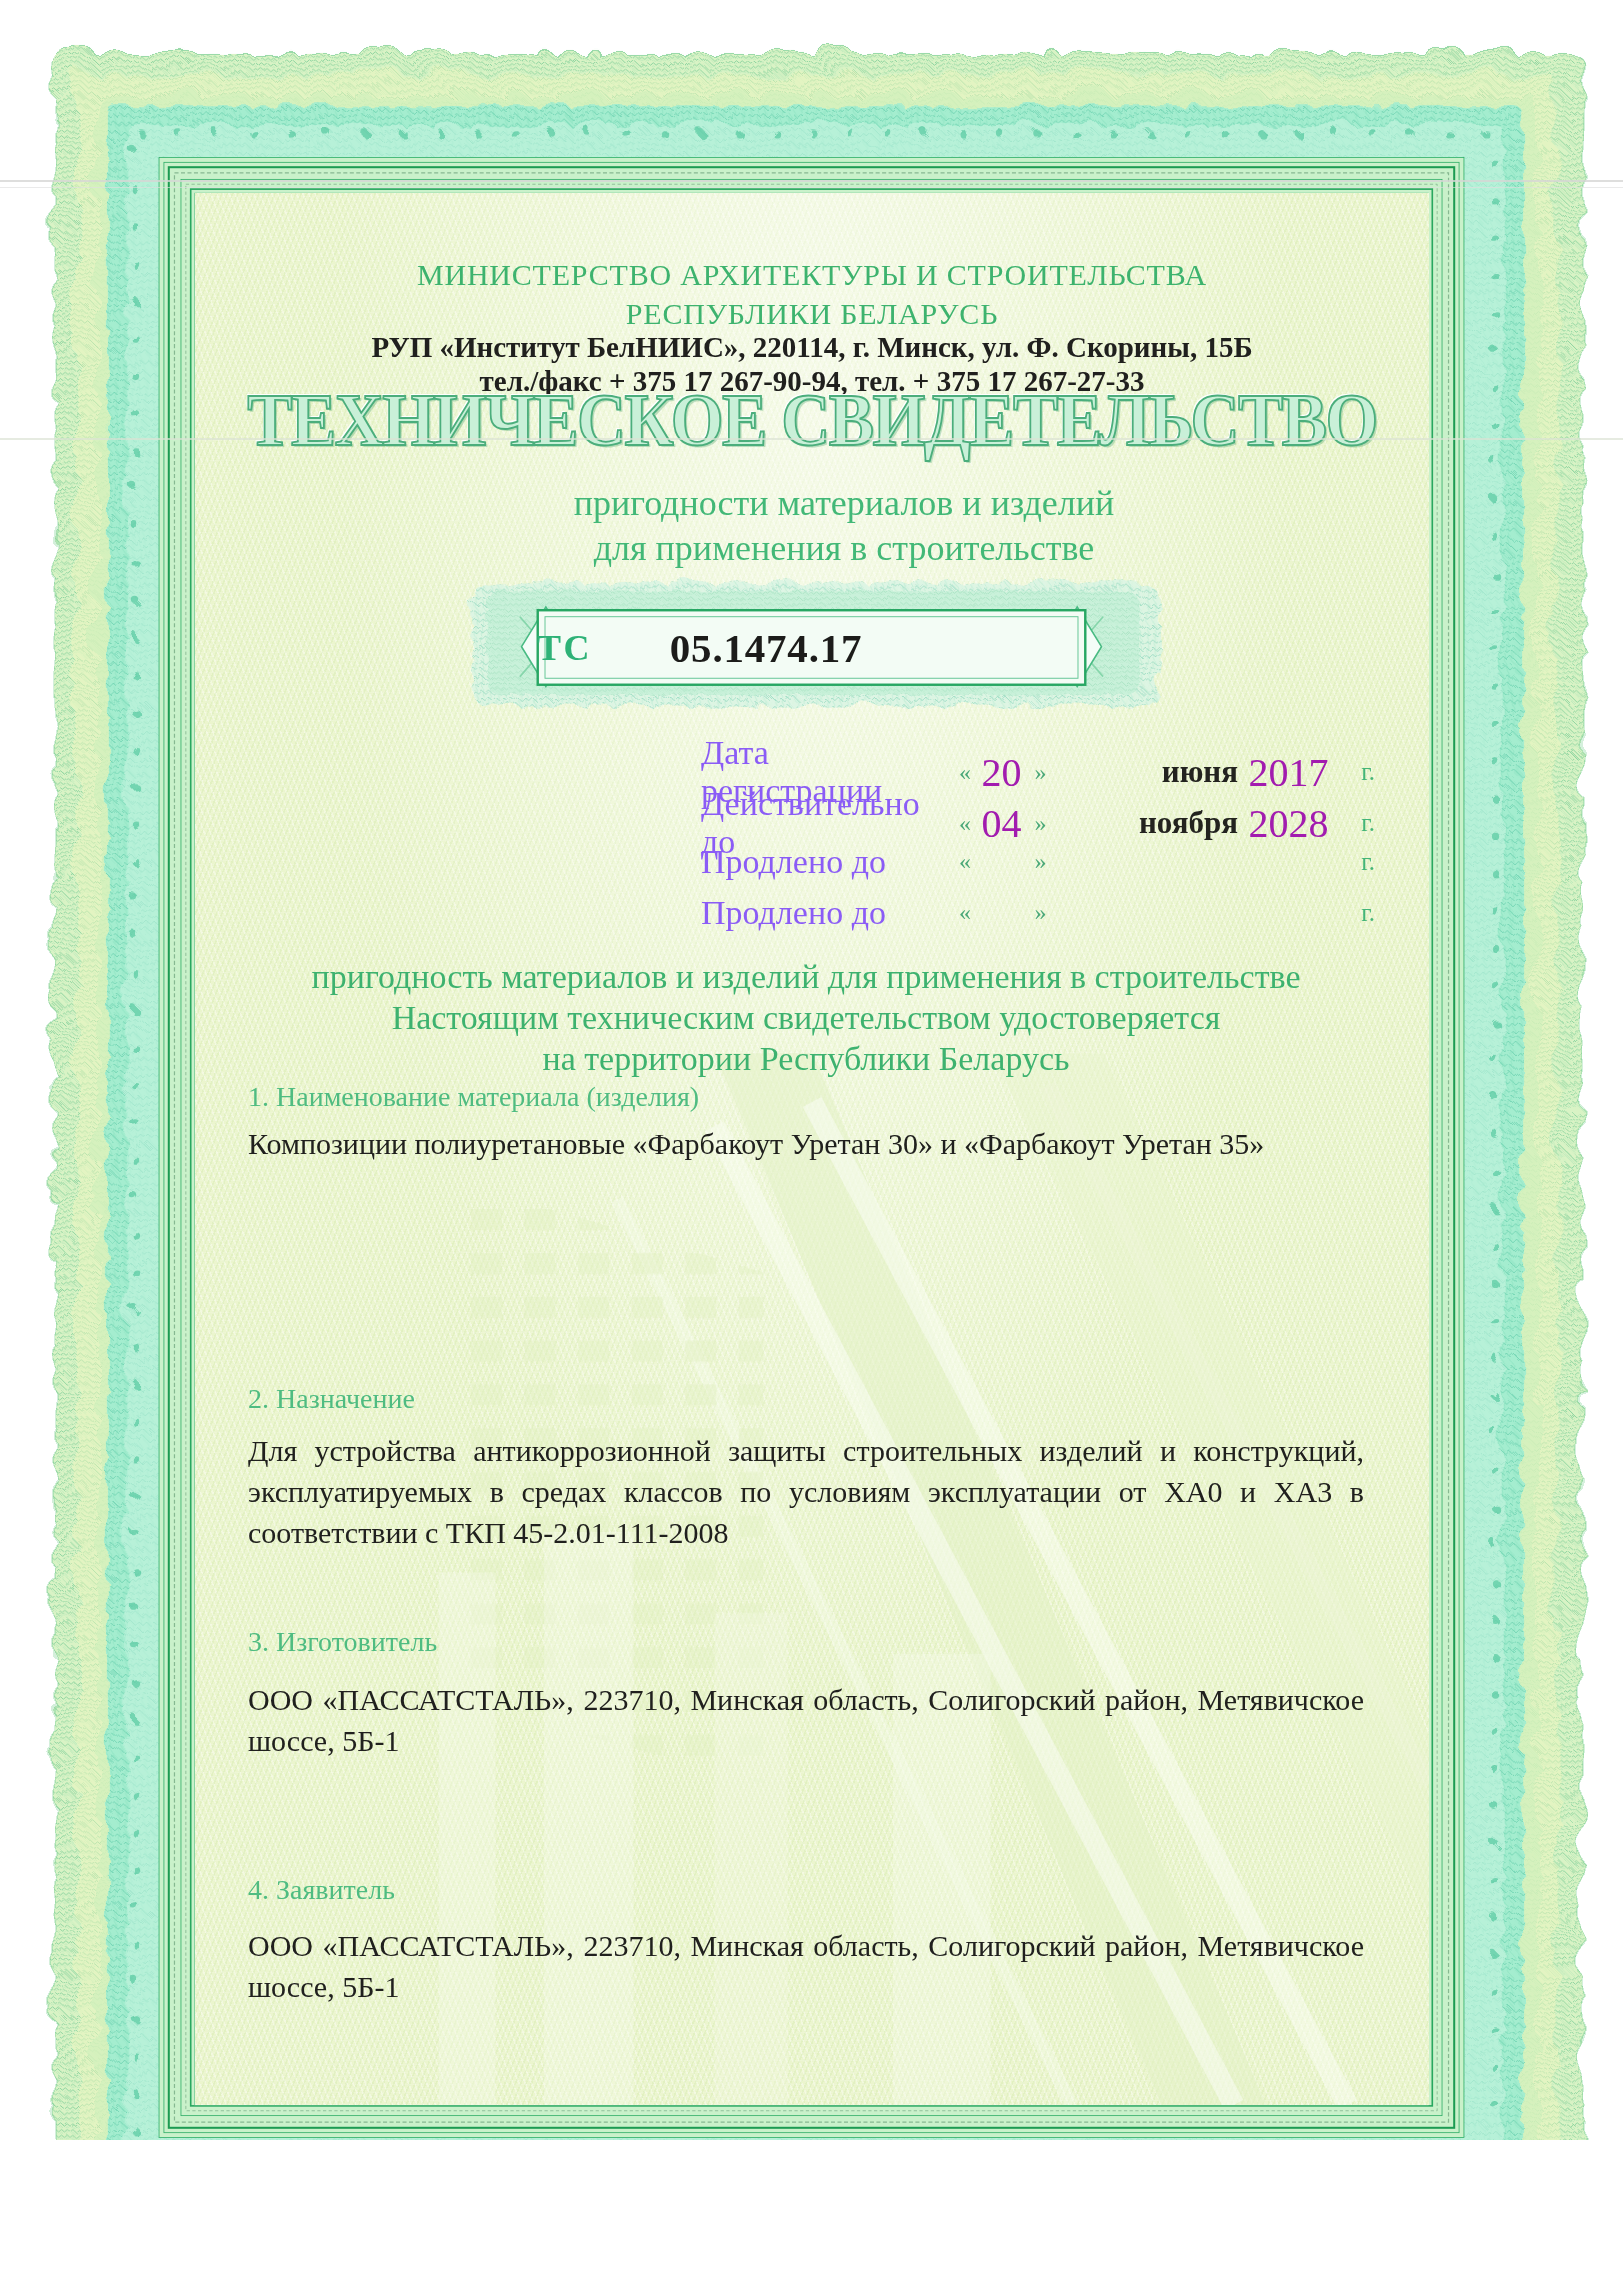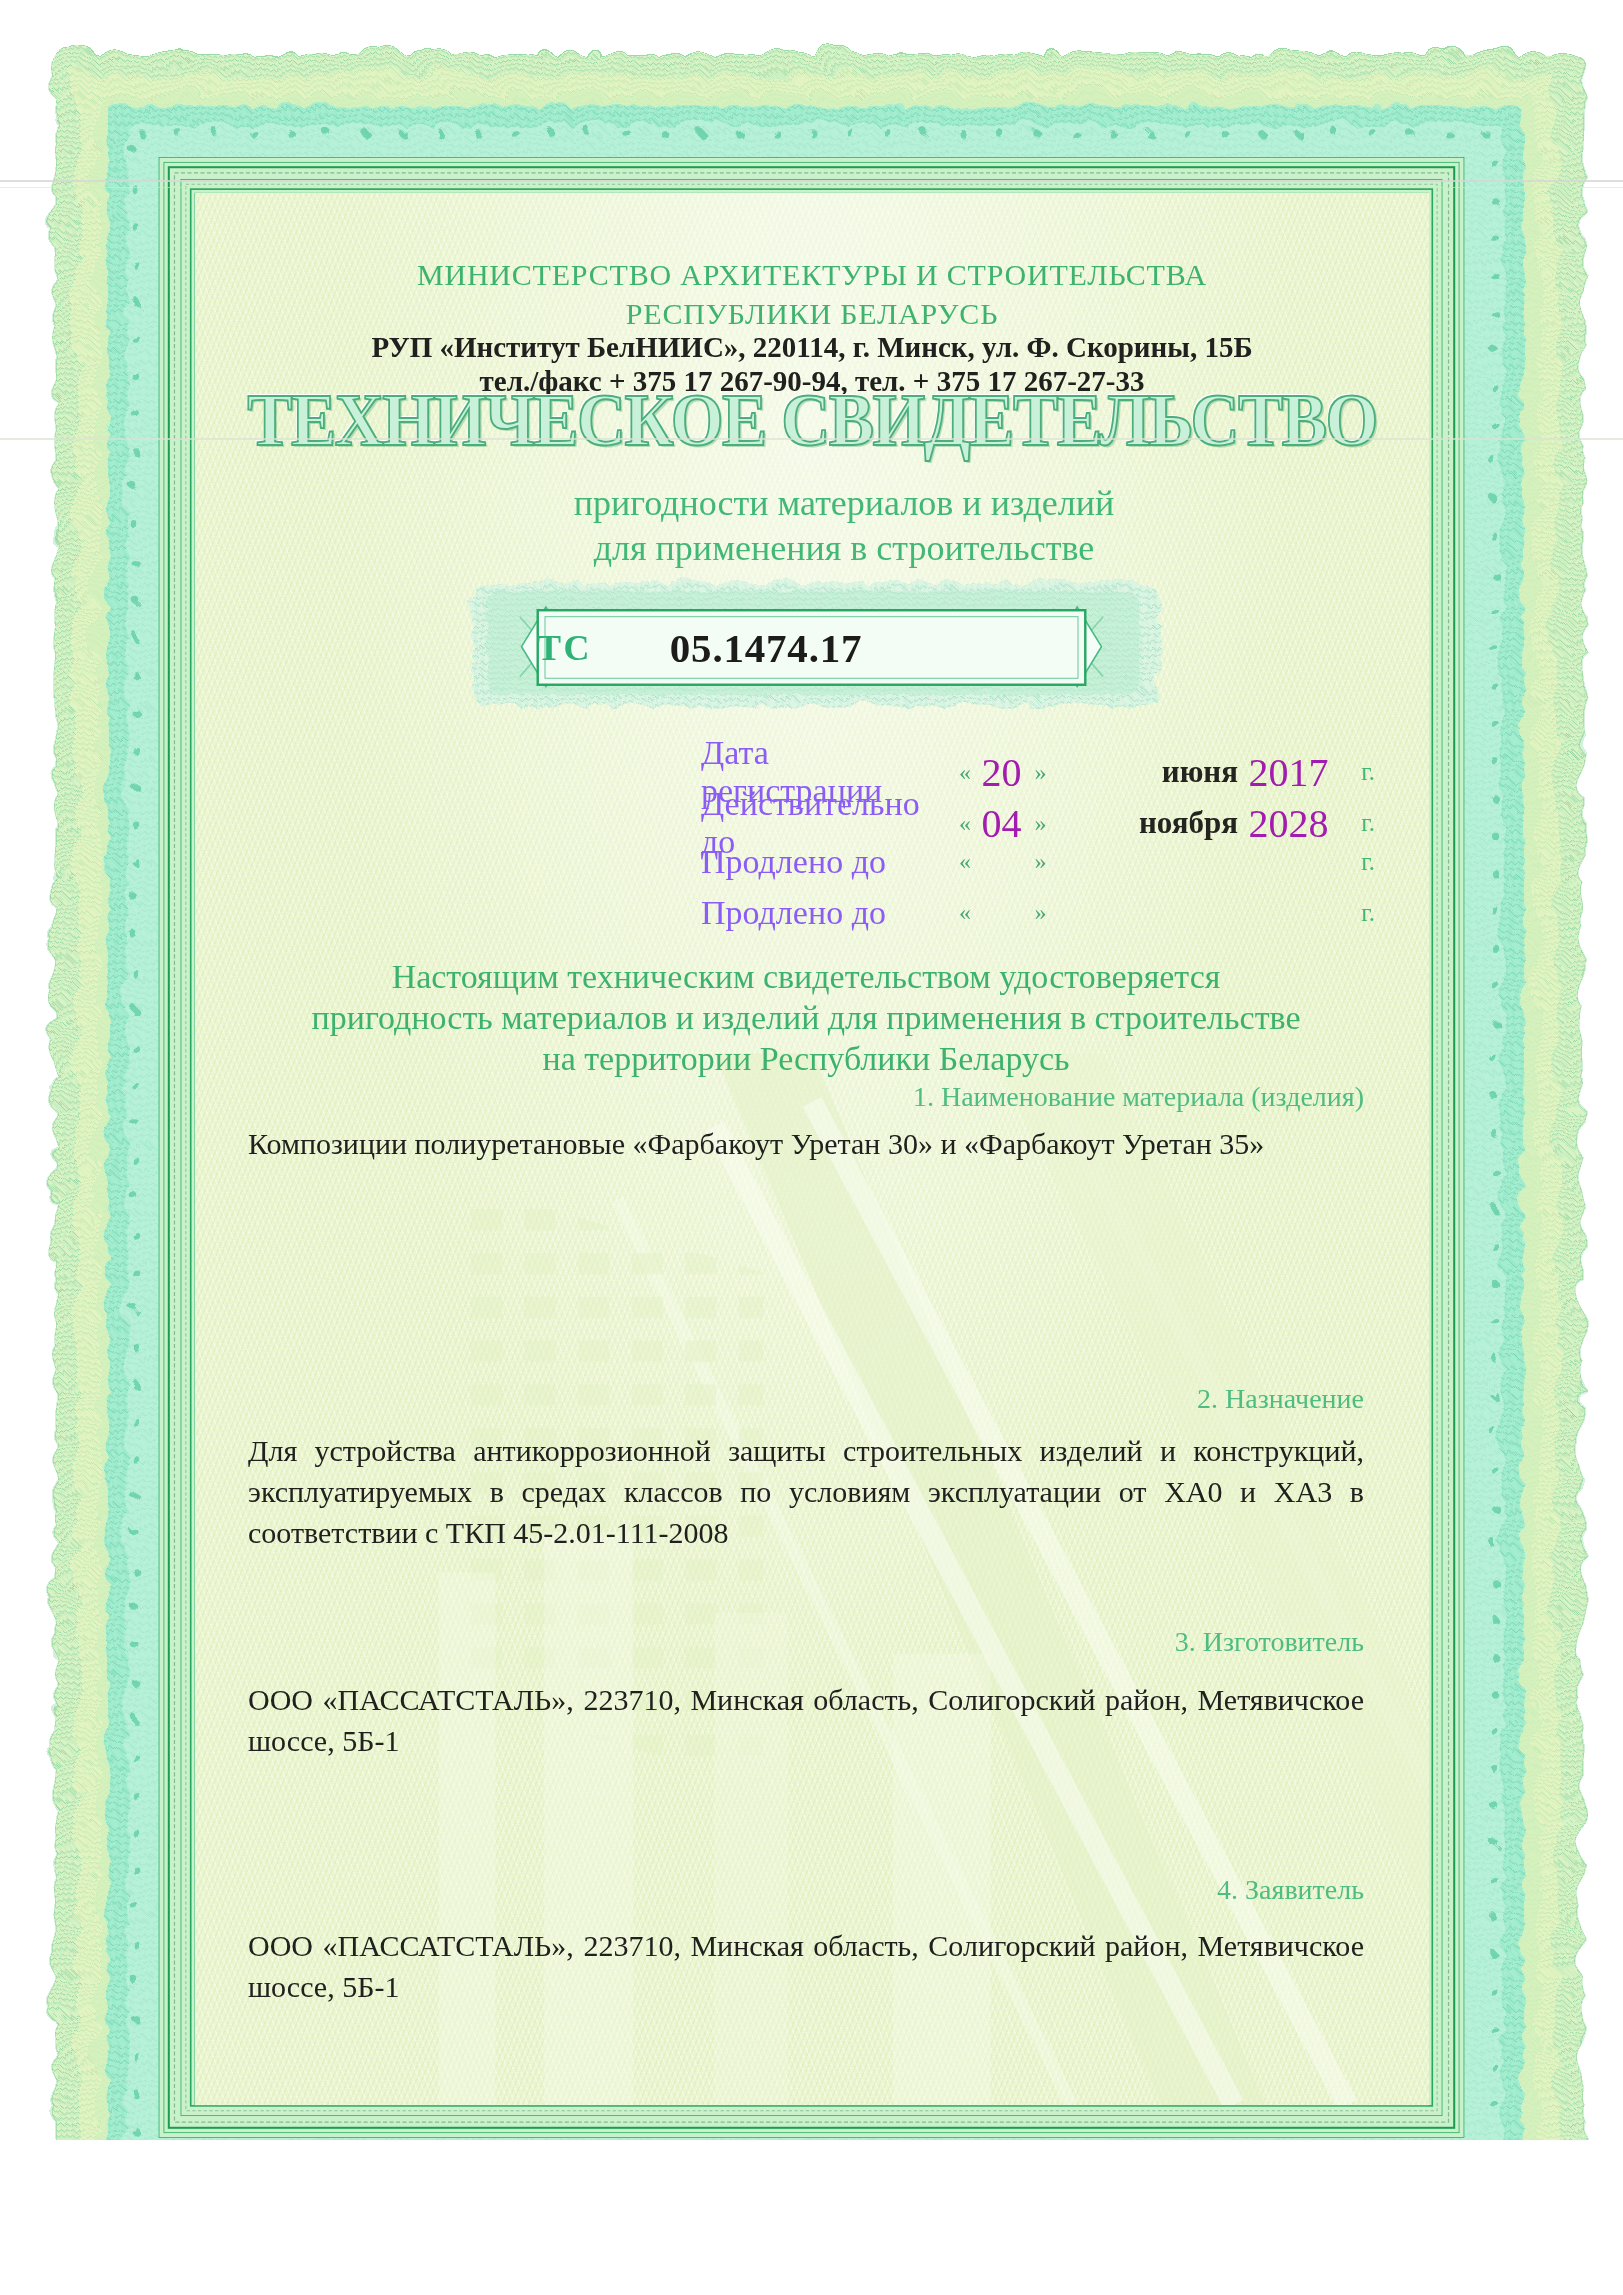--- a/index.html
+++ b/index.html
@@ -41,21 +41,21 @@
   .date-row{
     display:grid;height:51px;align-items:center;box-sizing:border-box;padding-left:453px;
     grid-template-columns:248px 32px 41px 37px 179px 101px 1fr 36px;
   }
   .d-label{font-size:34px;color:#8b5cf6;}
   .d-quote{font-size:24px;color:#4aa878;text-align:center;}
   .d-day,.d-year{font-size:40px;font-weight:400;color:#a21caf;text-align:center;}
   .d-month{font-size:31px;font-weight:700;color:#23231f;text-align:right;}
   .d-suffix{font-size:25px;color:#44b578;text-align:right;}
   .statement{top:956px;font-size:34px;line-height:41px;text-align:center;color:#3db26f;}
-  .sec-h{font-size:28px;line-height:34px;color:#4fbc81;text-align:right;}
+  .sec-h{font-size:28px;line-height:34px;color:#4fbc81;}
   .sec-b{font-size:30px;line-height:41px;color:#20201e;text-align:justify;}
   .artifact{position:absolute;left:0;width:1623px;z-index:4;pointer-events:none;}
   .a1{top:180px;height:1.6px;background:#d6d6d4;opacity:.8;}
   .a2{top:187px;height:0.8px;background:#dedede;opacity:.65;}
   .a3{top:438px;height:1.6px;background:#dce2d4;opacity:.7;}
 </style>
 </head>
 <body>
 
 <div class="page">
@@ -197,22 +197,22 @@
       <span class="d-day"></span>
       <span class="d-quote">»</span>
       <span class="d-month"></span>
       <span class="d-year"></span>
       <span></span>
       <span class="d-suffix">г.</span>
     </div>
   </div>
 
   <div class="txt col statement">
+    <div>пригодность материалов и изделий для применения в строительстве</div>
     <div>Настоящим техническим свидетельством удостоверяется</div>
-    <div>пригодность материалов и изделий для применения в строительстве</div>
     <div>на территории Республики Беларусь</div>
   </div>
 
   <div class="txt col sec-h" style="top:1080px">1. Наименование материала (изделия)</div>
   <div class="txt col sec-b" style="top:1123px">Композиции полиуретановые «Фарбакоут Уретан 30» и «Фарбакоут Уретан 35»</div>
 
   <div class="txt col sec-h" style="top:1382px">2. Назначение</div>
   <div class="txt col sec-b" style="top:1430px">Для устройства антикоррозионной защиты строительных изделий и конструкций, эксплуатируемых в средах классов по условиям эксплуатации от ХА0 и ХА3 в соответствии с ТКП 45-2.01-111-2008</div>
 
   <div class="txt col sec-h" style="top:1625px">3. Изготовитель</div>

